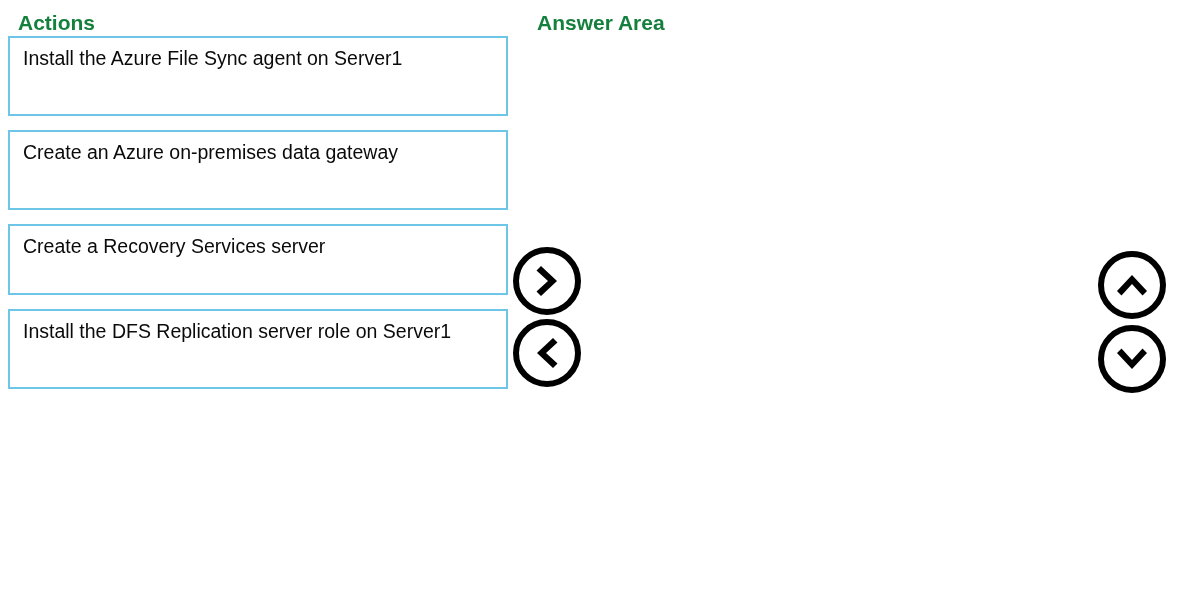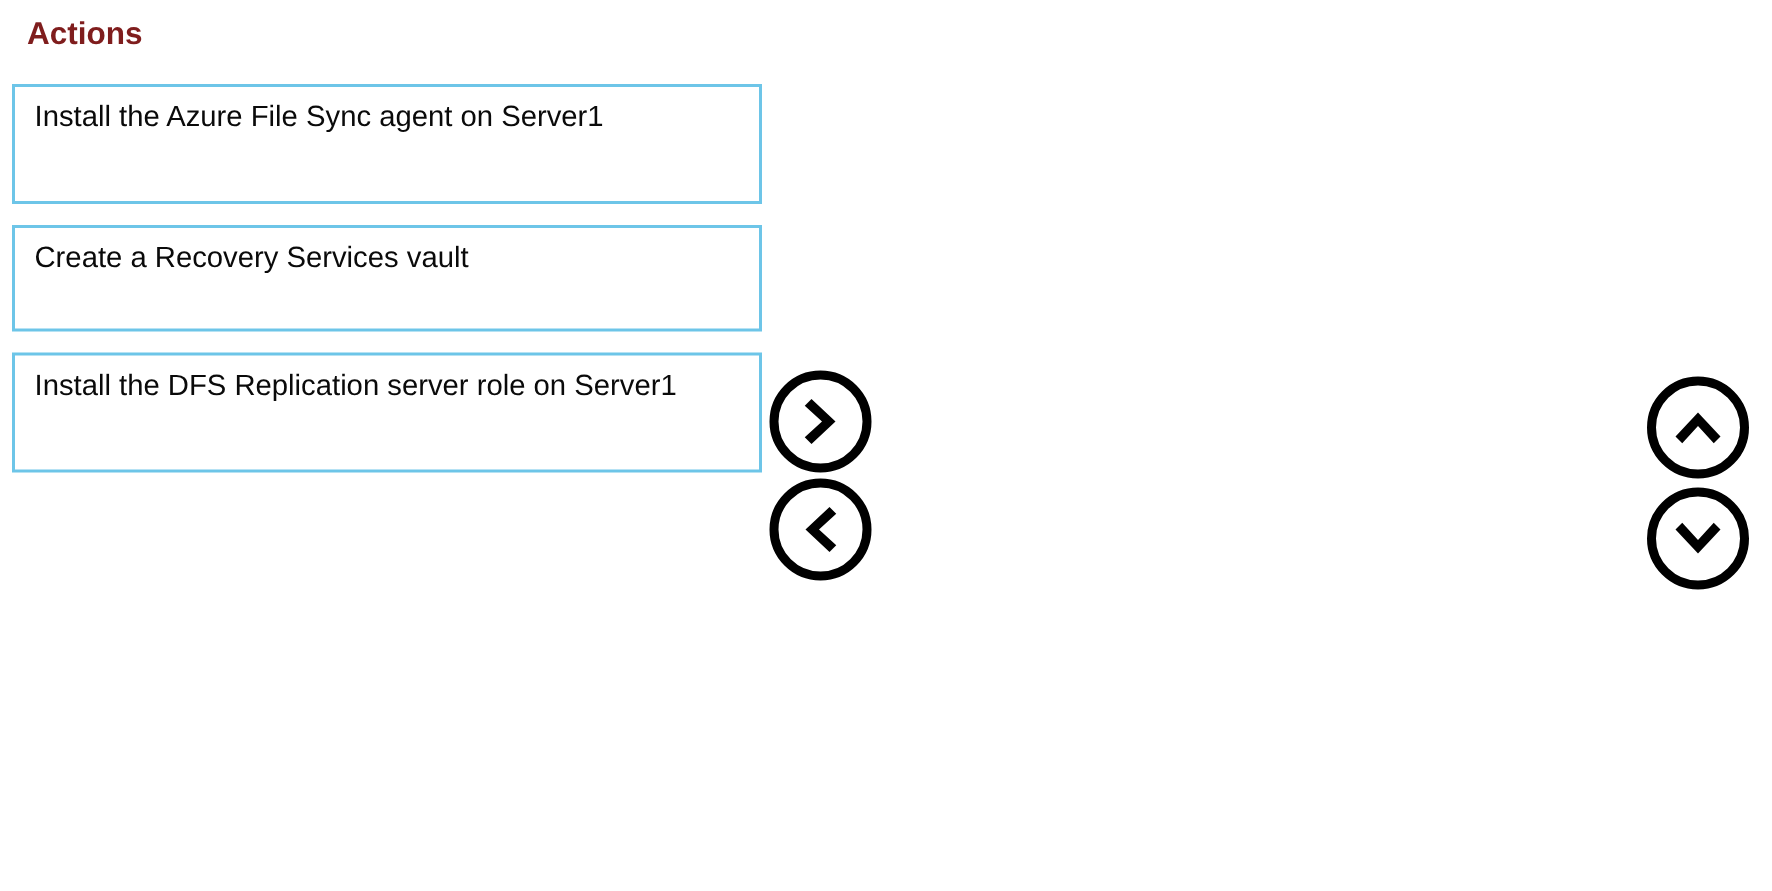--- a/index.html
+++ b/index.html
@@ -24,31 +24,31 @@
     height: 594px;
   }
 
   
   .col-heading {
     position: absolute;
     font-family: "Liberation Sans", sans-serif;
     font-weight: bold;
     font-size: 21px;
     line-height: 24px;
-    color: #7f1d1d;
+    color: #15803d;
     white-space: nowrap;
   }
   #actions-heading { left: 18px;  top: 11px; }
   #answer-heading  { left: 537px; top: 11px; }
 
   
   #actions-list {
     position: absolute;
     left: 8px;
-    top: 56px;
+    top: 36px;
     width: 444px;
   }
   .action-item {
     box-sizing: border-box;
     width: 500px;
     border: 2px solid #6dc5e8;
     background: #ffffff;
     padding: 7px 12px 7px 13px;
     font-family: "Liberation Sans", sans-serif;
     font-size: 19.5px;
@@ -89,27 +89,29 @@
   #btn-move-up    { left: 1097px; top: 250px; }
   #btn-move-down  { left: 1097px; top: 324px; }
 </style>
 </head>
 <body>
 
 <div class="canvas">
 
   <div class="col-heading" id="actions-heading">Actions</div>
 
+  <div class="col-heading" id="answer-heading">Answer Area</div>
 
   <div id="actions-list">
 
     <div class="action-item h2">Install the Azure File Sync agent on Server1</div>
 
+    <div class="action-item h2">Create an Azure on-premises data gateway</div>
 
-    <div class="action-item h1">Create a Recovery Services vault</div>
+    <div class="action-item h1">Create a Recovery Services server</div>
 
 
 
     <div class="action-item h2">Install the DFS Replication server role on Server1</div>
 
   </div>
 
   <div id="answer-area"></div>
 
   <button class="circle-btn" id="btn-move-right">

